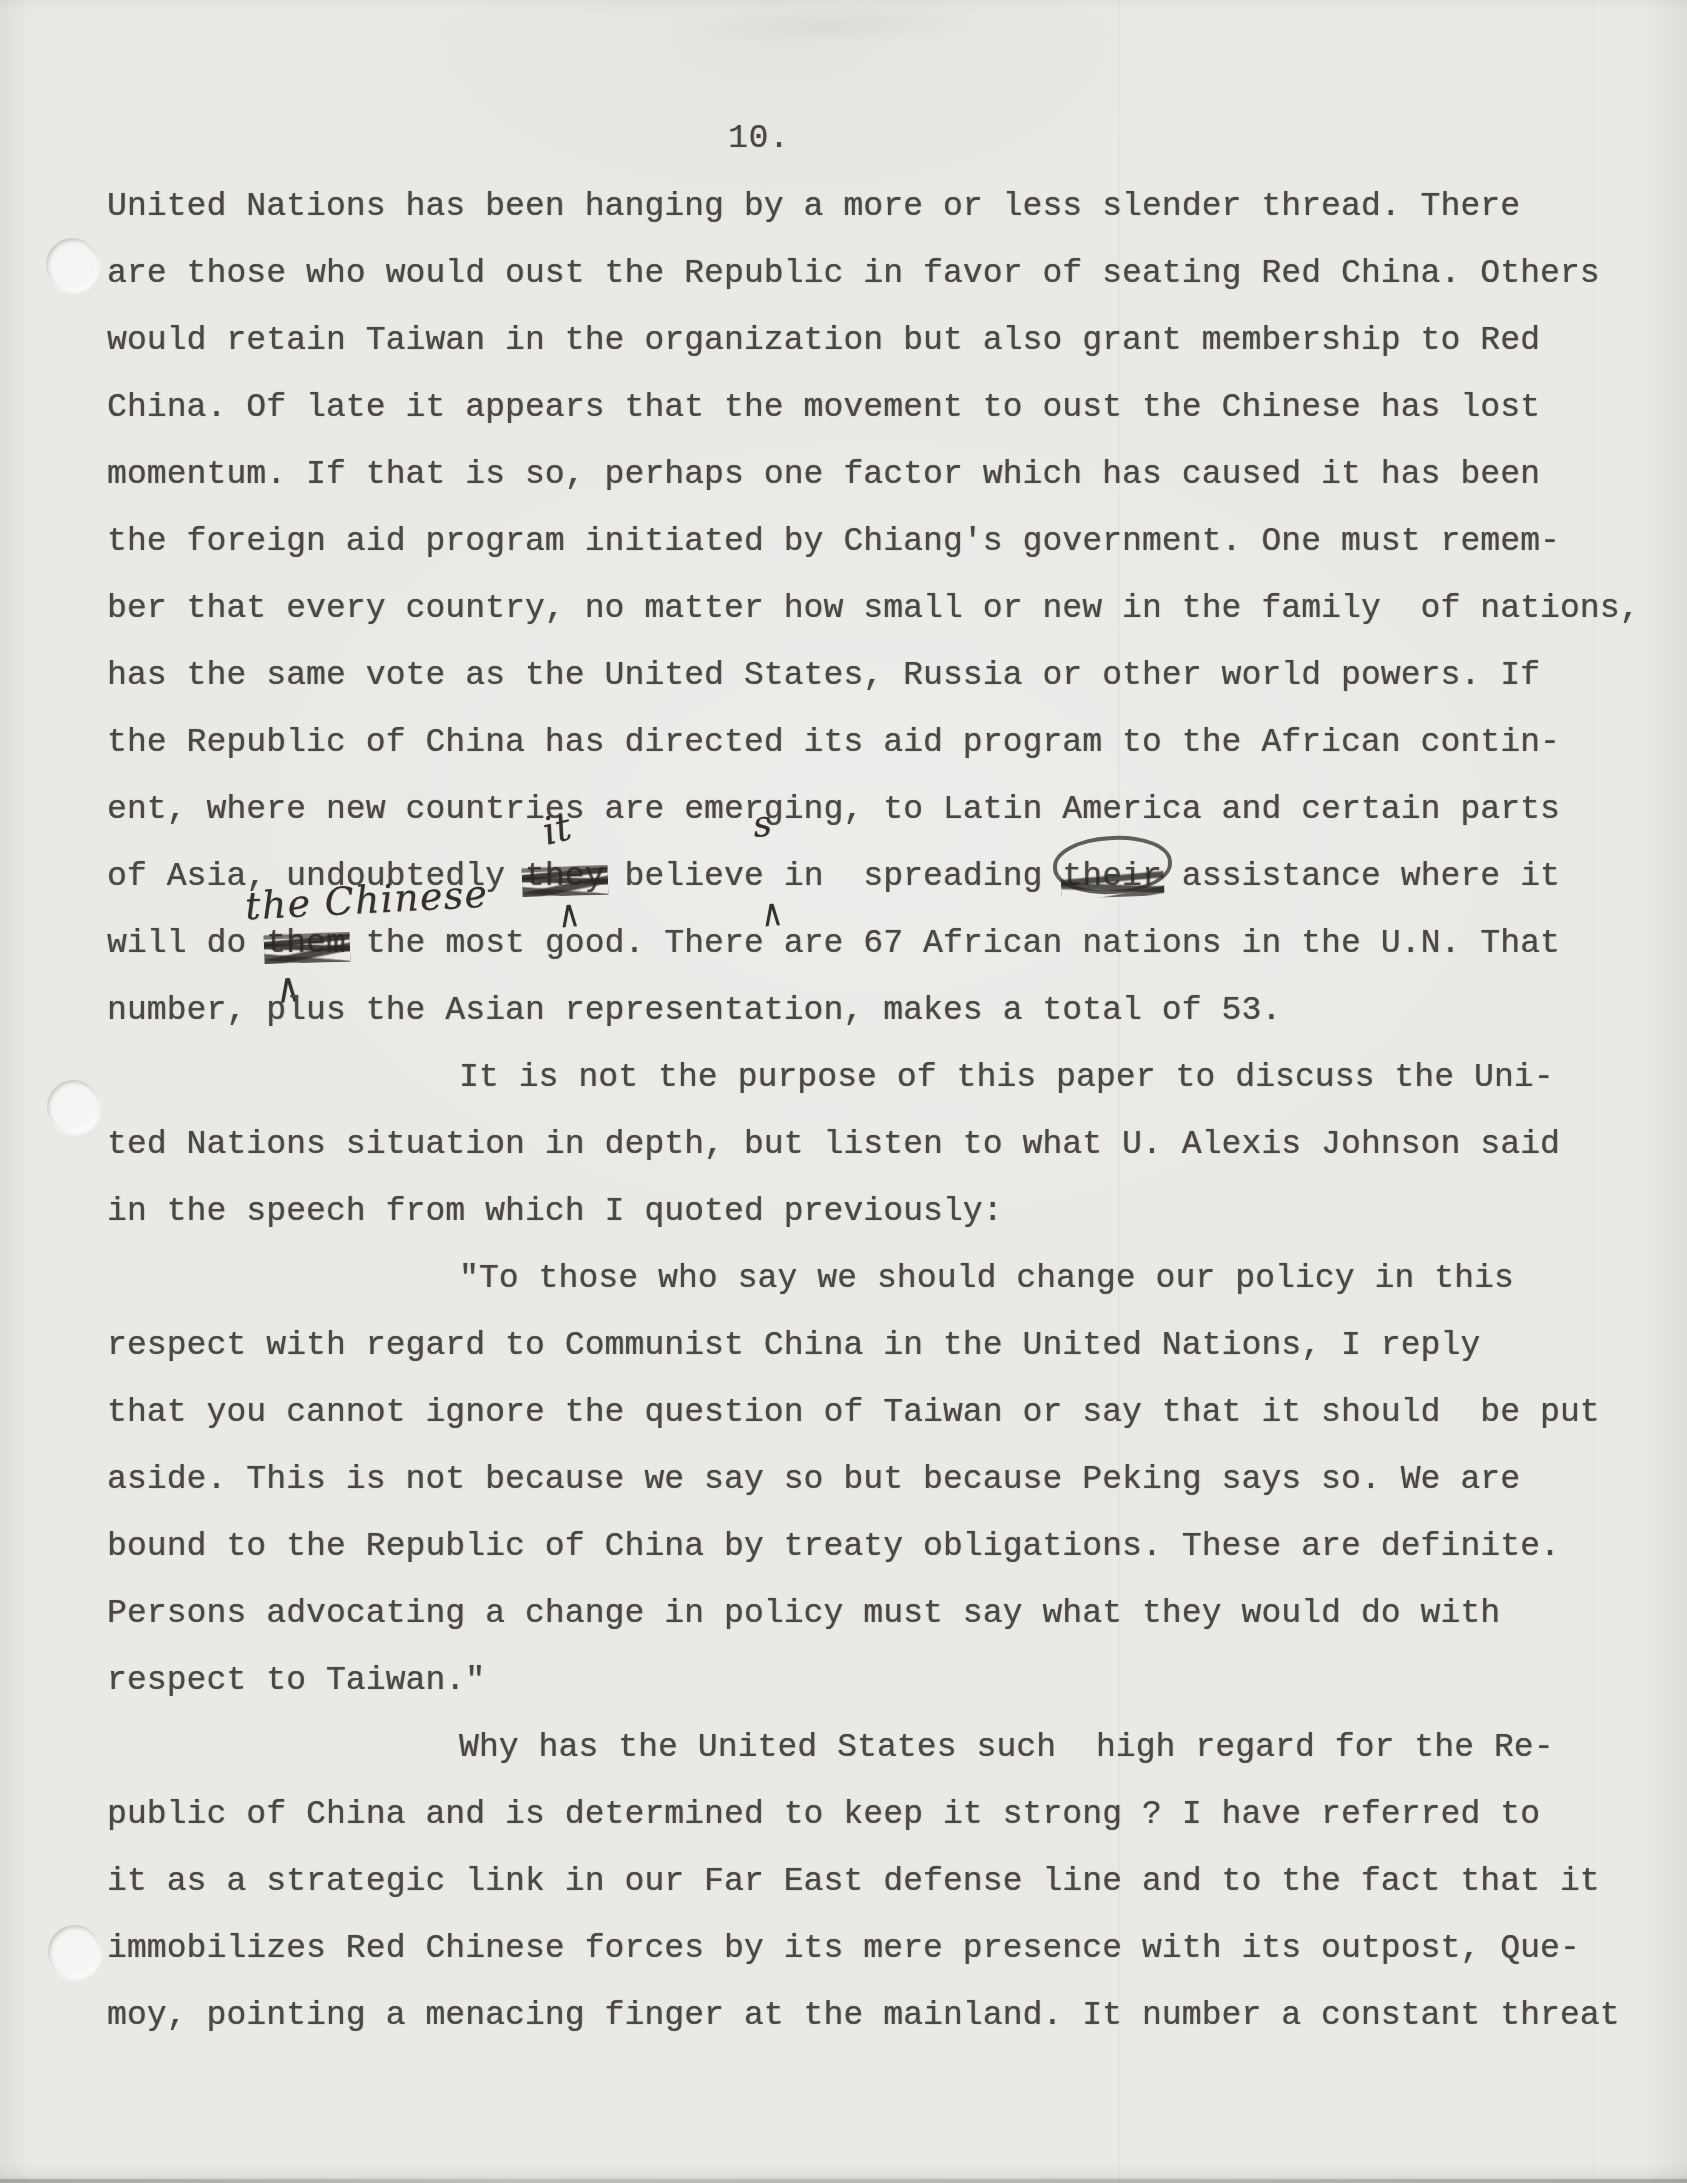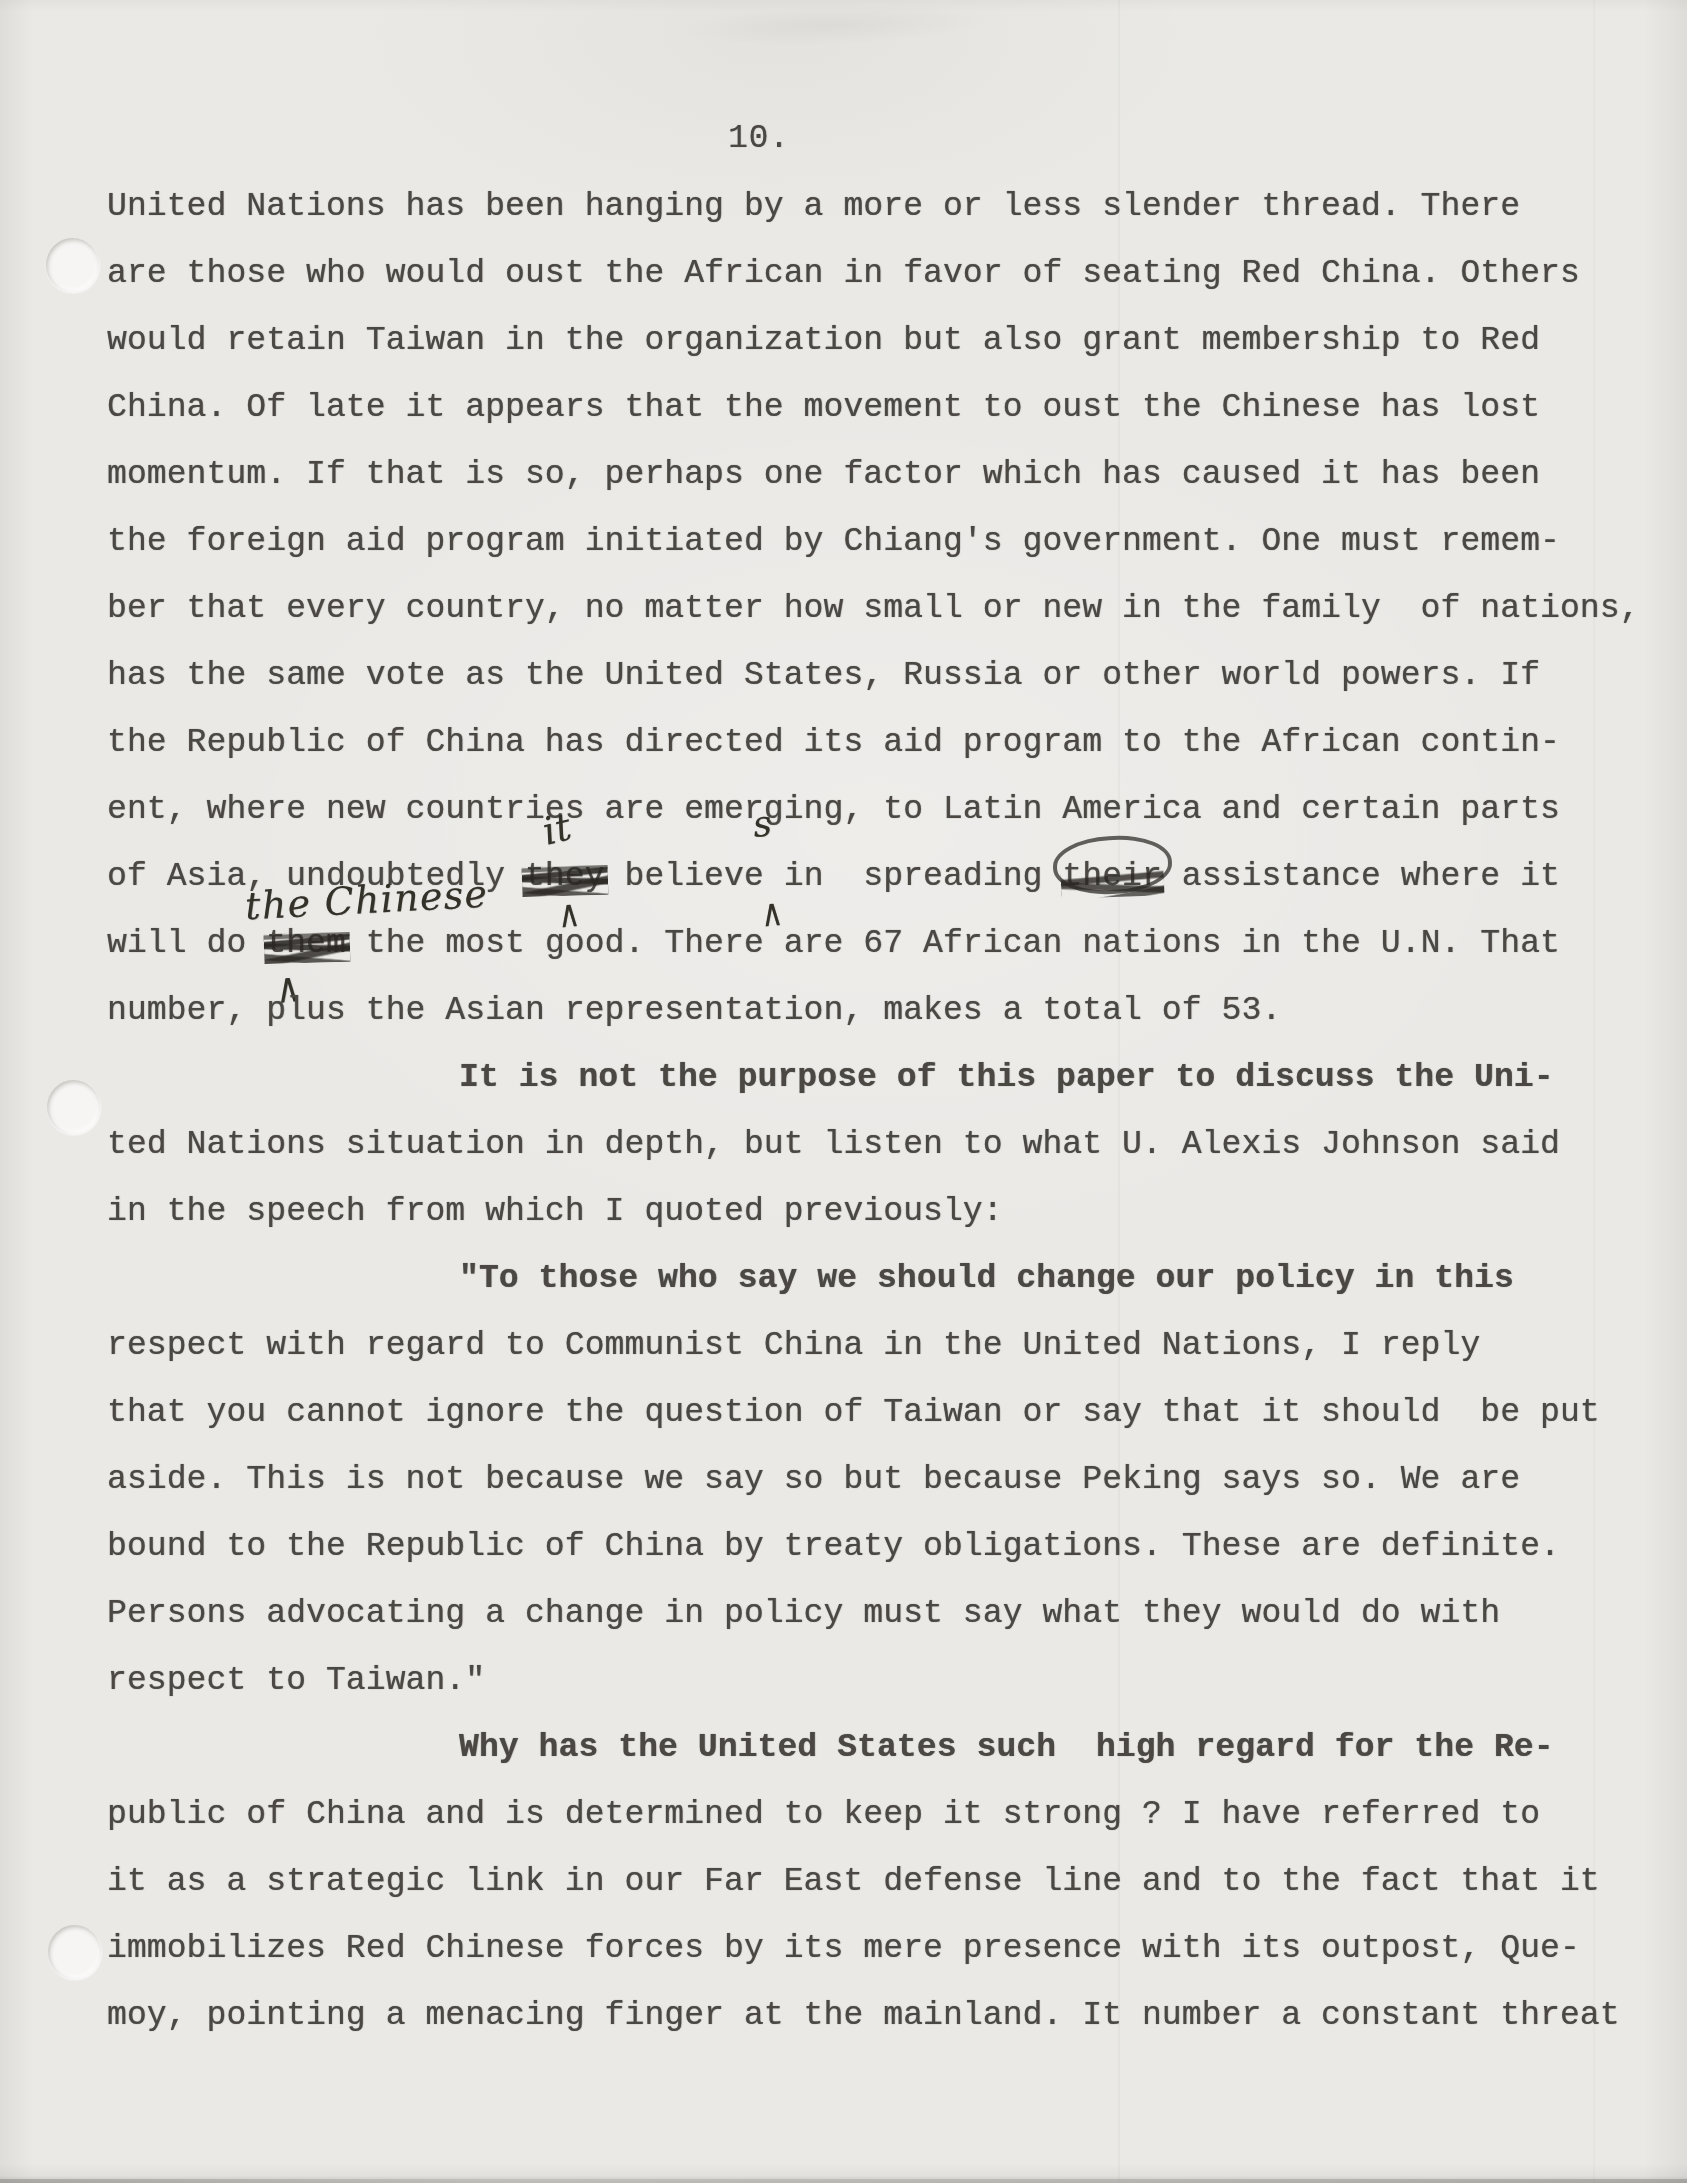--- a/index.html
+++ b/index.html
@@ -53,21 +53,21 @@
   }
 
   .line {
     white-space: pre;
     font-size: 33px;
     letter-spacing: 0.1px;
     line-height: 67px;
     height: 67px;
     text-shadow: 0.4px 0.4px 0.9px rgba(62,59,55,.55), -0.3px 0 0.7px rgba(62,59,55,.28);
   }
-  .line.indent { padding-left: 352px; font-weight: bold; }
+  .line.indent { padding-left: 352px; }
 
   .seg { position: relative; }
 
   
   .mark-scribble::before {
     content: ""; position: absolute;
     left: -2.6px; right: -4px; top: 8px; height: 30px;
     transform: rotate(-1.5deg);
     background:
       linear-gradient(176deg, transparent 20%, rgba(42,39,35,.88) 24%, rgba(42,39,35,.88) 36%, transparent 40%),
@@ -144,21 +144,21 @@
   <div class="crease c2"></div>
 
   <div class="punch-hole" style="left:46px; top:238px;"></div>
   <div class="punch-hole" style="left:47px; top:1080px;"></div>
   <div class="punch-hole" style="left:48px; top:1925px;"></div>
 
   <div class="page-number">10.</div>
 
   <div class="typescript">
       <div class="line"><span class="seg">United Nations has been hanging by a more or less slender thread. There</span></div>
-      <div class="line"><span class="seg">are those who would oust the African in favor of seating Red China. Others</span></div>
+      <div class="line"><span class="seg">are those who would oust the Republic in favor of seating Red China. Others</span></div>
       <div class="line"><span class="seg">would retain Taiwan in the organization but also grant membership to Red</span></div>
       <div class="line"><span class="seg">China. Of late it appears that the movement to oust the Chinese has lost</span></div>
       <div class="line"><span class="seg">momentum. If that is so, perhaps one factor which has caused it has been</span></div>
       <div class="line"><span class="seg">the foreign aid program initiated by Chiang's government. One must remem-</span></div>
       <div class="line"><span class="seg">ber that every country, no matter how small or new in the family  of nations,</span></div>
       <div class="line"><span class="seg">has the same vote as the United States, Russia or other world powers. If</span></div>
       <div class="line"><span class="seg">the Republic of China has directed its aid program to the African contin-</span></div>
       <div class="line"><span class="seg">ent, where new countries are emerging, to Latin America and certain parts</span></div>
       <div class="line"><span class="seg">of Asia, undoubtedly </span><span class="seg mark-scribble">they<span class="hw hw-it">it</span><span class="caret caret-it">∧</span></span><span class="seg"> believe<span class="hw hw-s">s</span><span class="caret caret-s">∧</span></span><span class="seg"> in  spreading </span><span class="seg mark-circle">their</span><span class="seg"> assistance where it</span></div>
       <div class="line"><span class="seg">will do </span><span class="seg mark-scribble">them<span class="hw hw-the_chinese">the Chinese</span><span class="caret caret-chinese">∧</span></span><span class="seg"> the most good. There are 67 African nations in the U.N. That</span></div>

